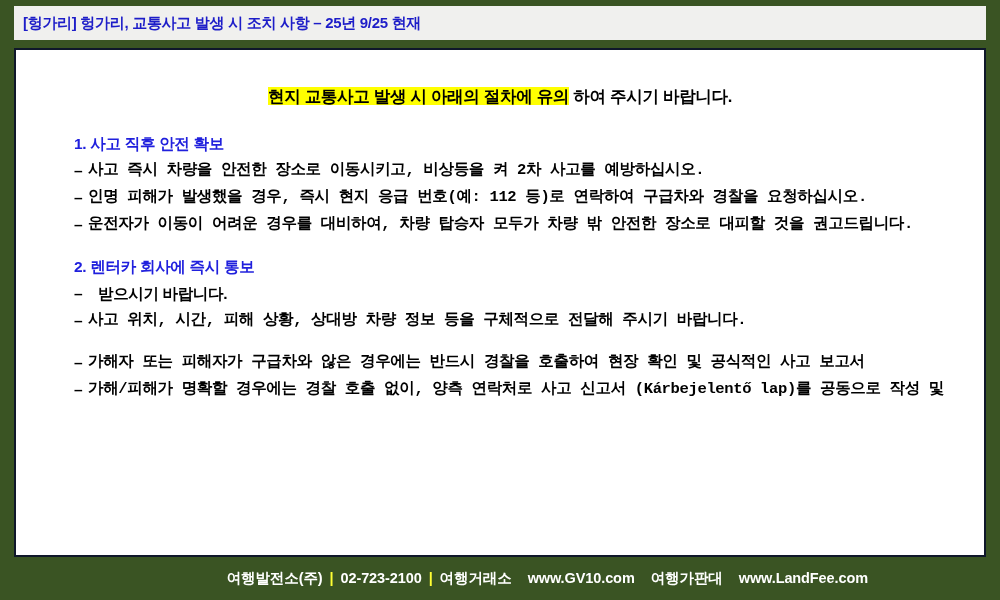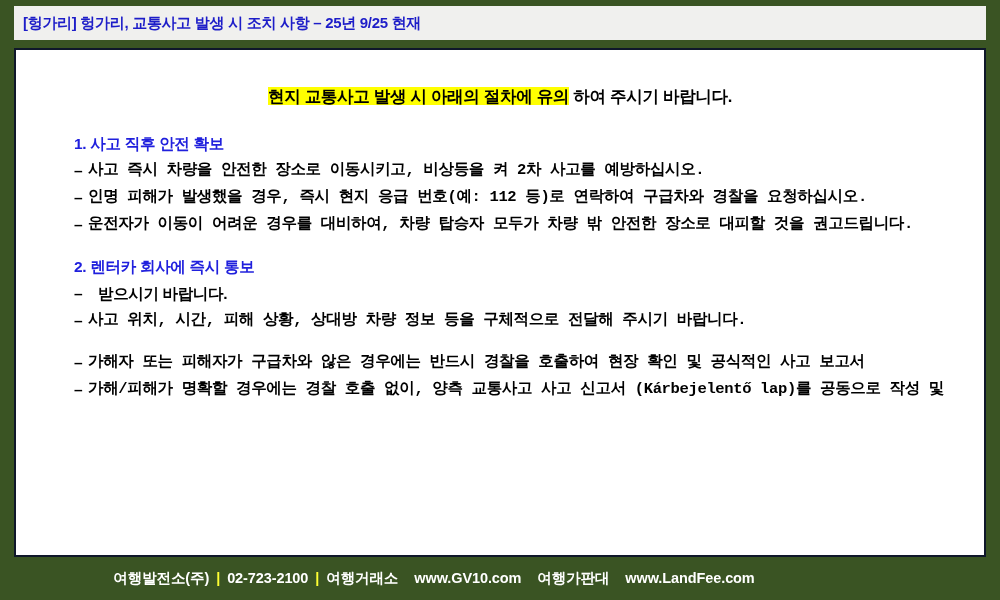--- a/index.html
+++ b/index.html
@@ -127,21 +127,21 @@
   
   .footer {
     position: absolute;
     left: 0;
     bottom: 0;
     width: 868px;
     height: 43px;
     background: #3a5423;
     display: flex;
     align-items: center;
-    justify-content: center;
+    justify-content: flex-end;
   }
 
   .footer-text {
     font-size: 14.5px;
     font-weight: bold;
     color: #ffffff;
     letter-spacing: -0.1px;
     white-space: nowrap;
   }
 
@@ -198,21 +198,21 @@
           </div>
         </div>
 
         <div class="section">
           <div class="bullet">
             <span class="dash">–</span>
             <span class="line1">가해자 또는 피해자가 구급차와 않은 경우에는 반드시 경찰을 호출하여 현장 확인 및 공식적인 사고 보고서</span>
           </div>
           <div class="bullet">
             <span class="dash">–</span>
-            <span class="line1">가해/피해가 명확할 경우에는 경찰 호출 없이, 양측 교통사고 사고 신고서 (Kárbejelentő lap)를 공동으로 작성 및</span>
+            <span class="line1">가해/피해가 명확할 경우에는 경찰 호출 없이, 양측 연락처로 사고 신고서 (Kárbejelentő lap)를 공동으로 작성 및</span>
           </div>
         </div>
 
       </div>
     </div>
   </div>
 
   <div class="footer">
     <div class="footer-text">
       <span>여행발전소(주)</span><span class="footer-sep">|</span><span>02-723-2100</span><span class="footer-sep">|</span><span>여행거래소</span><span class="footer-gap"></span><span>www.GV10.com</span><span class="footer-gap"></span><span>여행가판대</span><span class="footer-gap"></span><span>www.LandFee.com</span>

